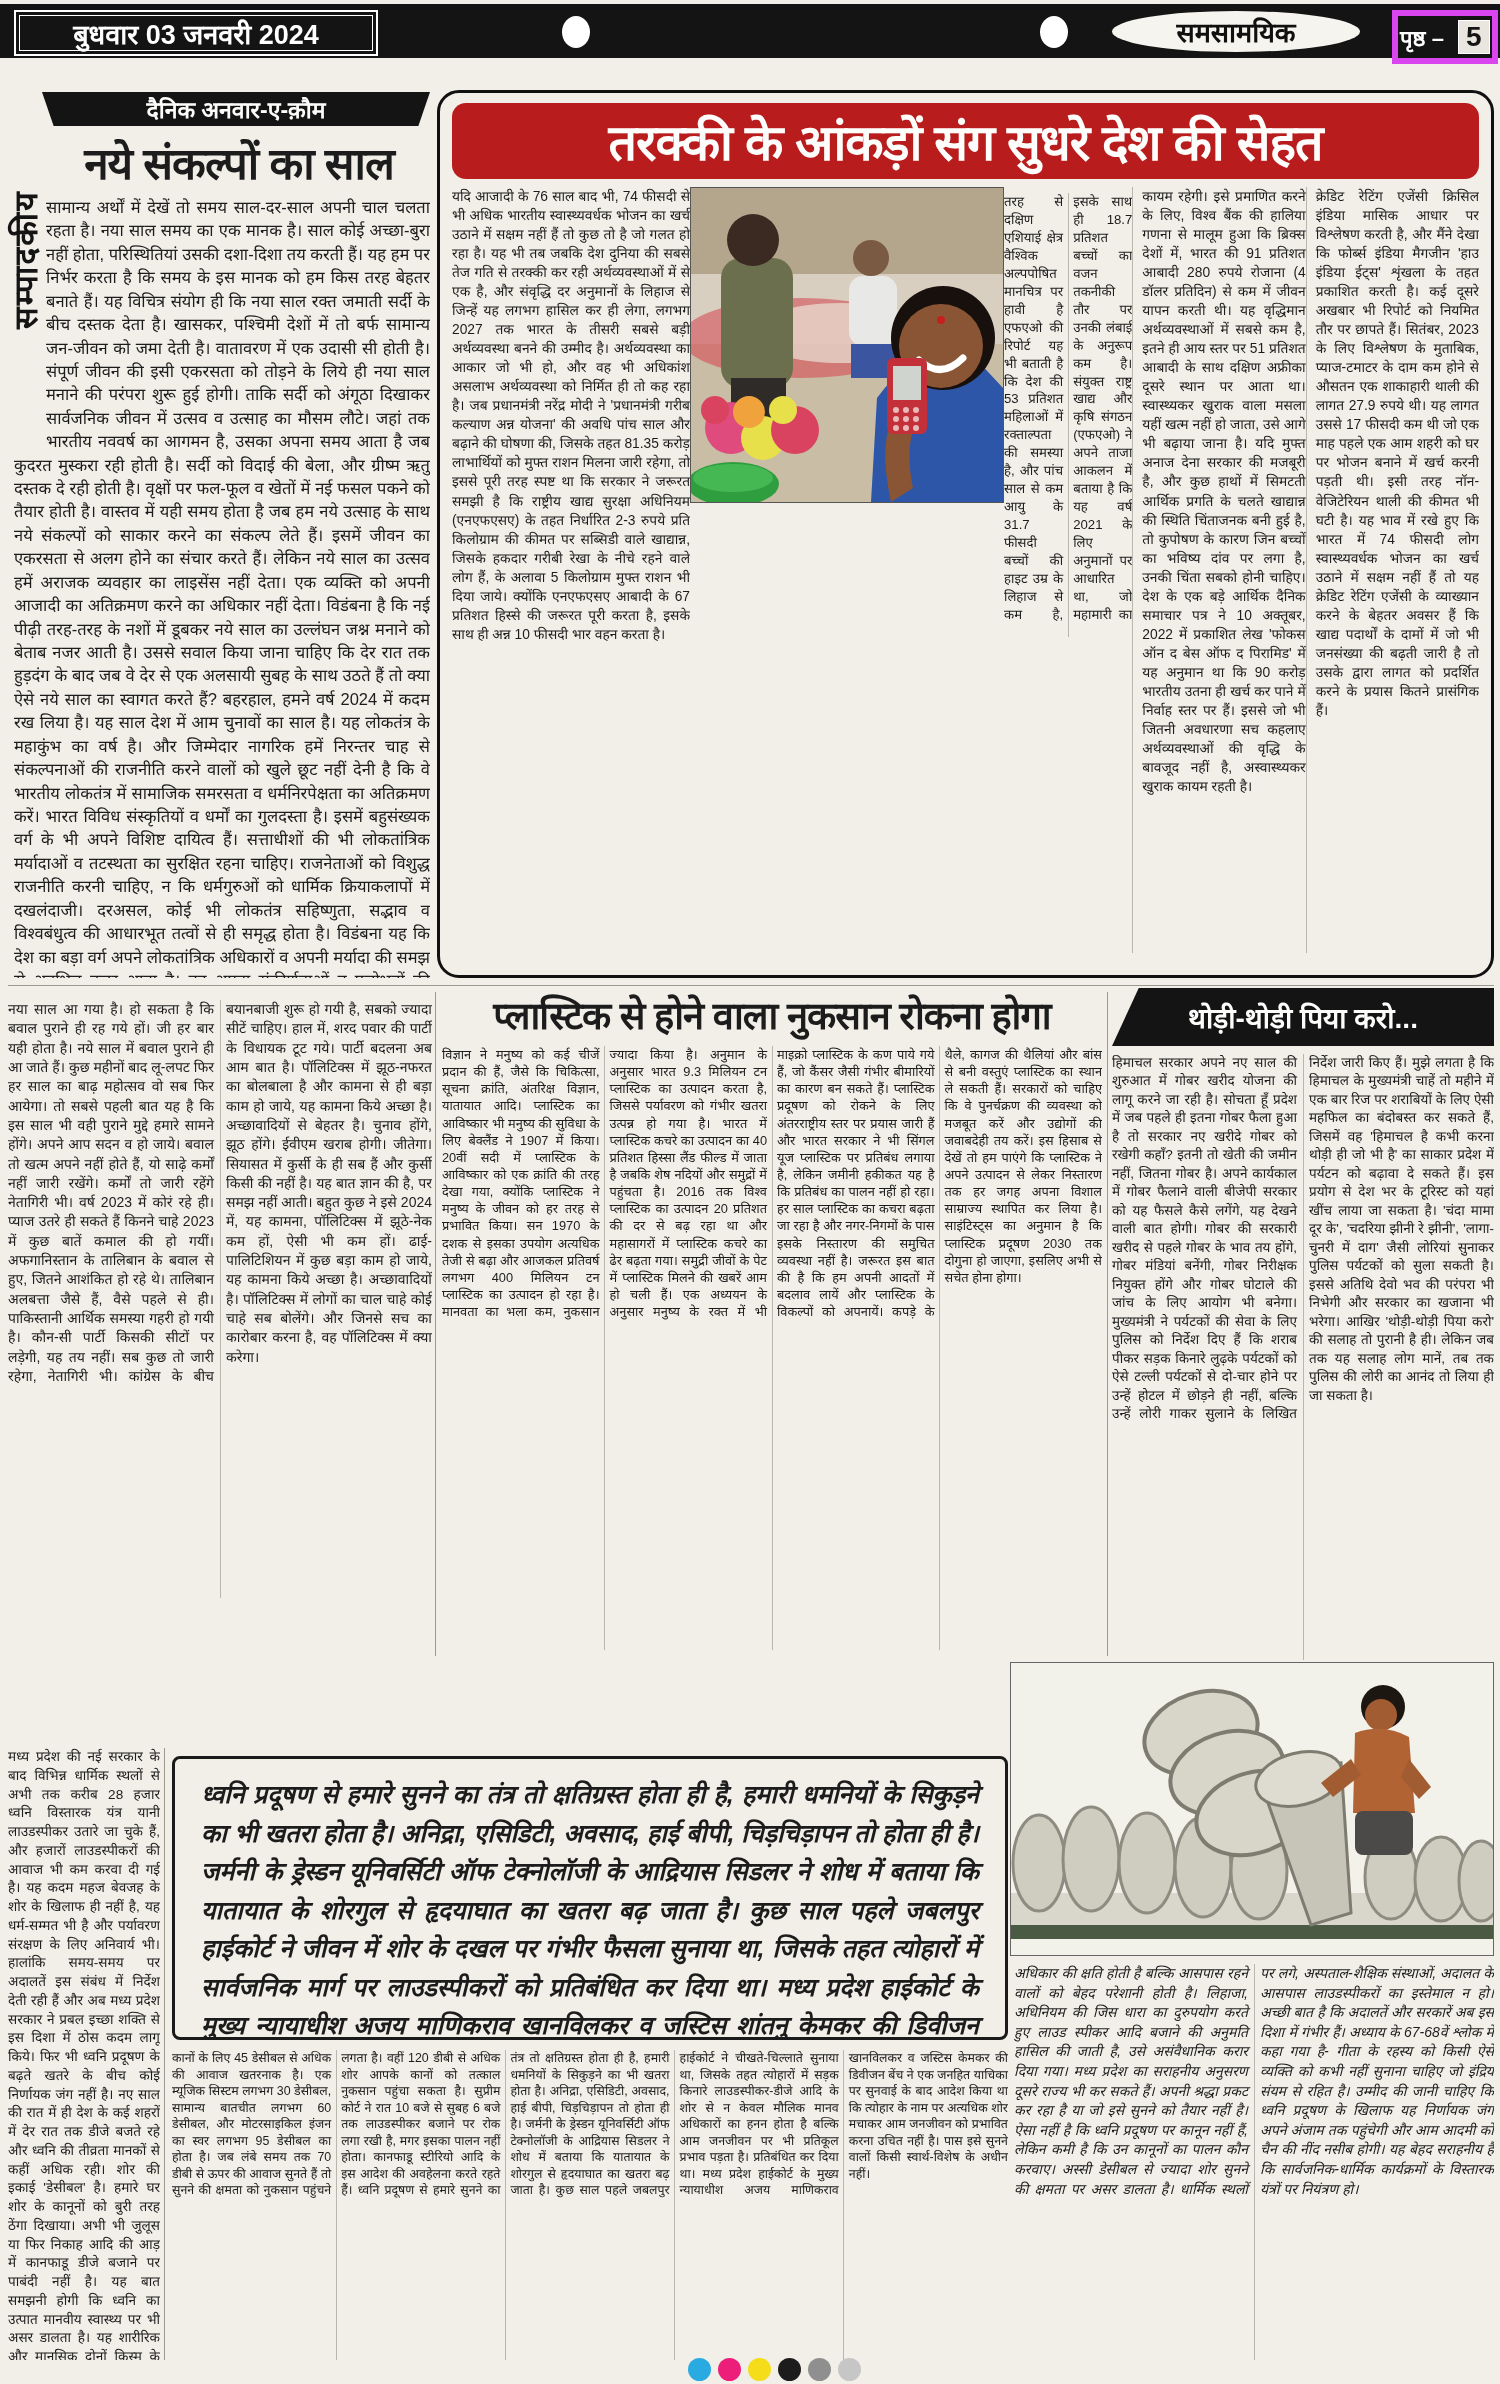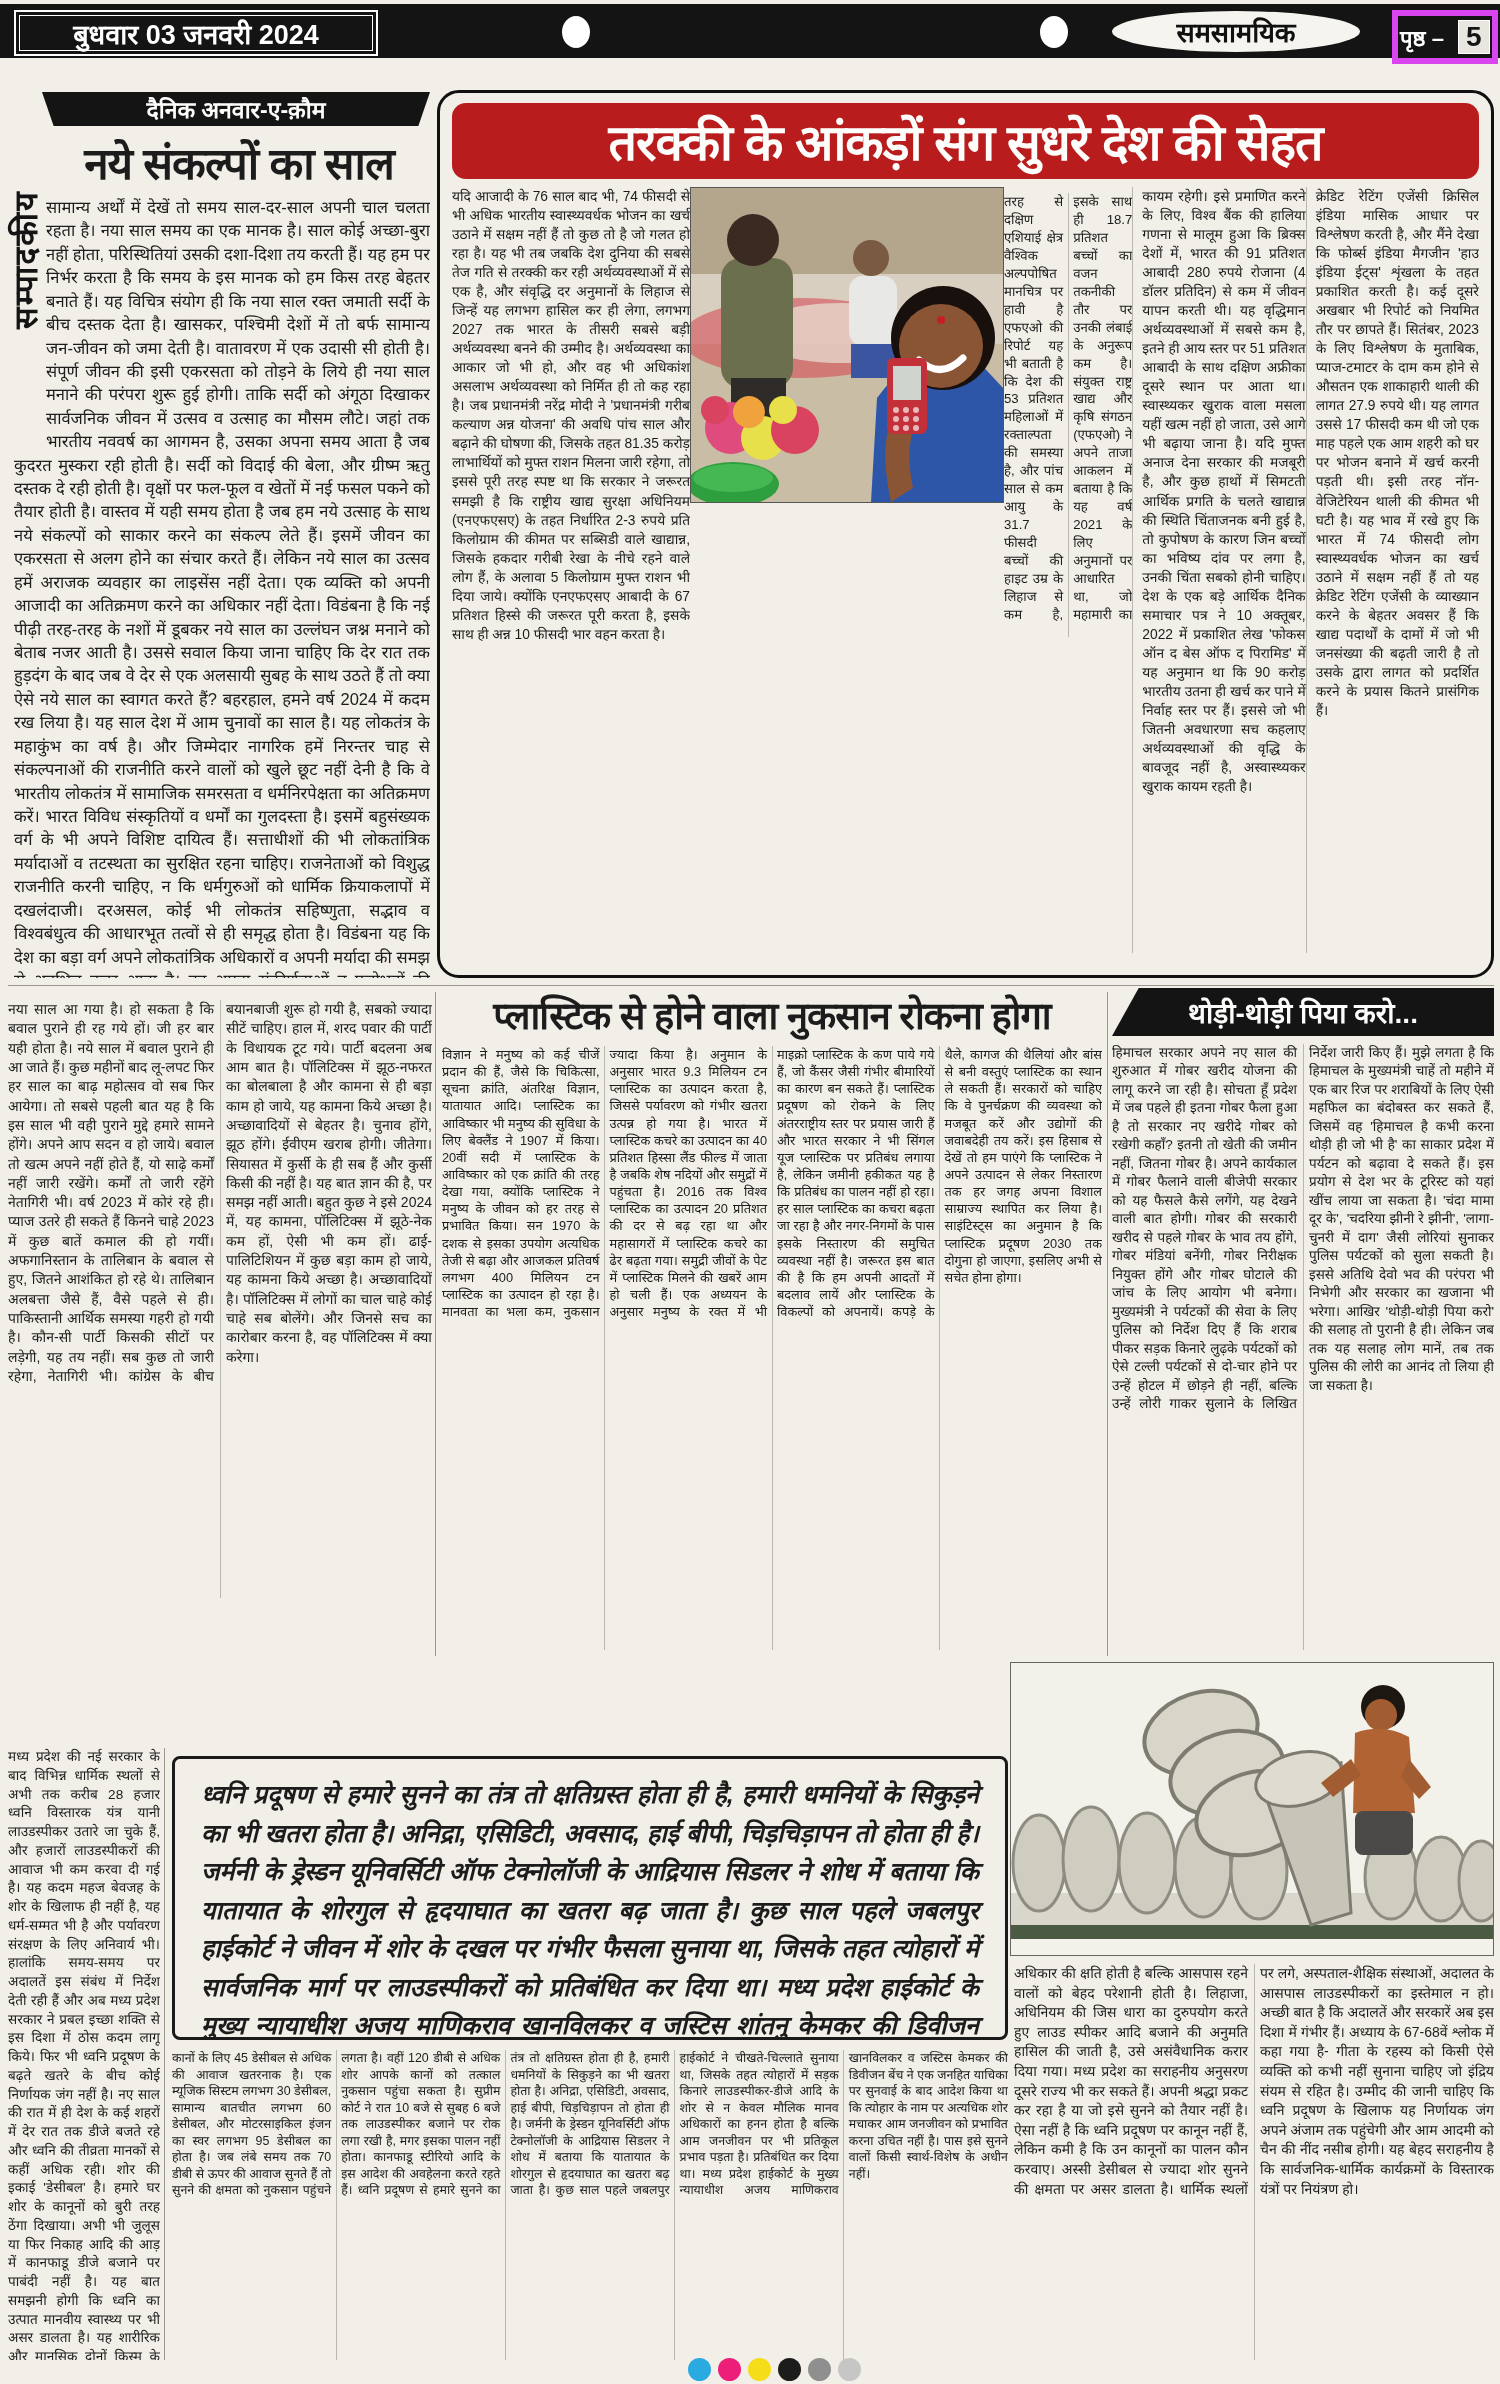--- a/index.html
+++ b/index.html
@@ -38,29 +38,29 @@
   
   .vline{position:absolute;width:0;border-left:1px solid #9b988f;}
   .hline{position:absolute;height:0;border-top:1px solid #9b988f;}
   .oldq{position:absolute;left:8px;top:992px;width:424px;height:664px;}
   .oldq .banner{height:52px;font-size:31px;}
   .oldq .obody{margin-top:8px;height:598px;column-count:2;column-gap:12px;font-size:14px;line-height:1.38;}
   .plastic{position:absolute;left:442px;top:988px;width:660px;height:668px;}
   .plastic .phead{height:52px;display:flex;align-items:center;justify-content:center;font-size:38px;font-weight:bold;letter-spacing:-1px;}
   .plastic .pbody{margin-top:6px;height:604px;column-count:4;column-gap:10px;font-size:12.8px;line-height:1.34;}
   .drink{position:absolute;left:1112px;top:988px;width:382px;height:668px;}
-  .drink .banner{height:48px;font-size:28px;clip-path:polygon(7% 0,100% 0,100% 100%,0 100%);text-align:center;}
+  .drink .banner{height:58px;font-size:28px;clip-path:polygon(7% 0,100% 0,100% 100%,0 100%);text-align:center;}
   .drink .dbody{margin-top:8px;height:606px;column-count:2;column-gap:12px;font-size:13.5px;line-height:1.37;}
   
   .noisehead{position:absolute;left:14px;top:1662px;width:992px;height:80px;display:flex;align-items:center;justify-content:center;font-size:56px;font-weight:bold;letter-spacing:-1px;}
   .noisephoto{position:absolute;left:1010px;top:1662px;width:484px;height:294px;border:1px solid #666;box-sizing:border-box;background:#efefe9;}
   .noiseleft{position:absolute;left:8px;top:1748px;width:152px;height:612px;font-size:13.6px;line-height:1.38;}
   .introbox{position:absolute;left:172px;top:1756px;width:836px;height:284px;border:3px solid #1a1a1a;border-radius:8px;box-sizing:border-box;padding:16px 26px;font-size:25px;line-height:1.54;font-weight:bold;font-style:italic;text-align:justify;overflow:hidden;}
   .belowbox{position:absolute;left:172px;top:2050px;width:836px;height:310px;column-count:5;column-gap:10px;font-size:12.4px;line-height:1.33;}
-  .belowphoto{position:absolute;left:1014px;top:1964px;width:480px;height:396px;column-count:2;column-gap:12px;font-size:14px;line-height:1.4;}
+  .belowphoto{position:absolute;left:1014px;top:1964px;width:480px;height:396px;column-count:2;column-gap:12px;font-size:14px;line-height:1.4;font-style:italic;}
   
   .regmarks{position:absolute;left:688px;top:2358px;display:flex;gap:7px;}
   .regmarks span{width:23px;height:23px;border-radius:50%;display:inline-block;}
 </style>
 </head>
 <body>
 
 <div class="sheet">
 
   <div class="hdr">

